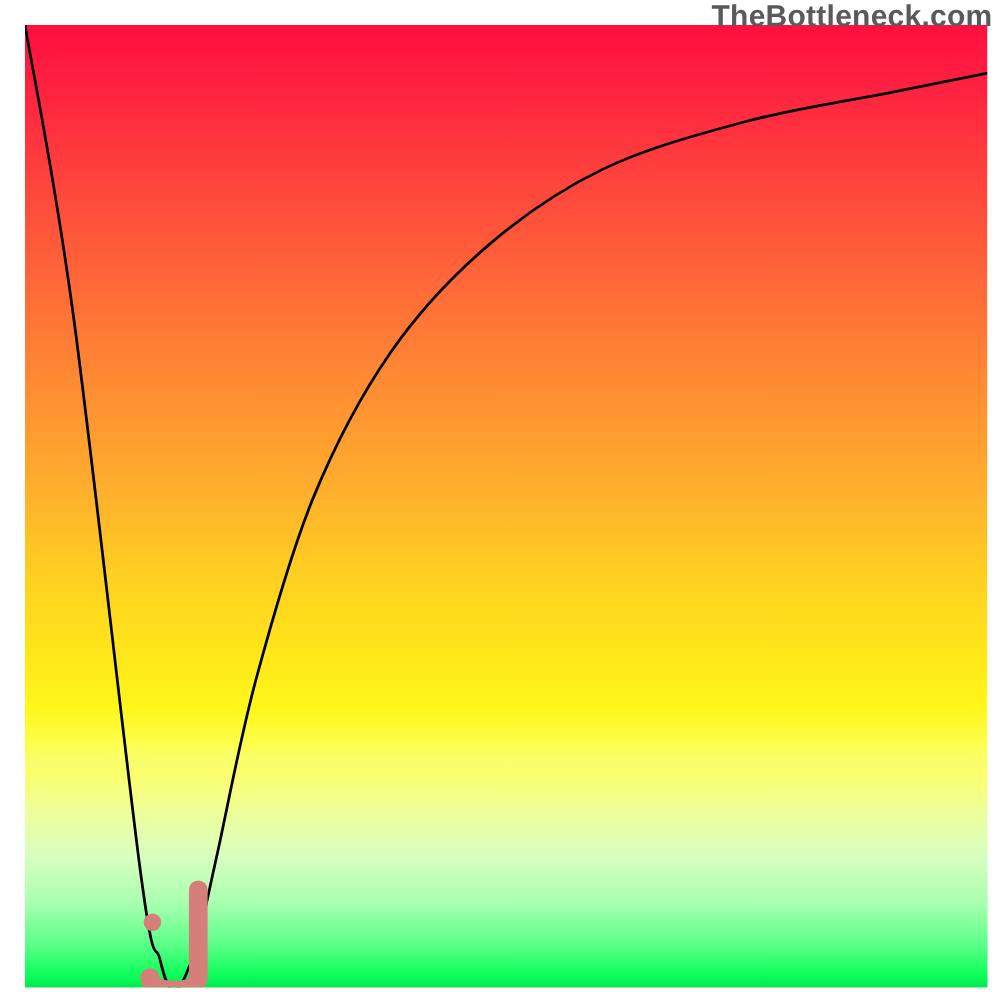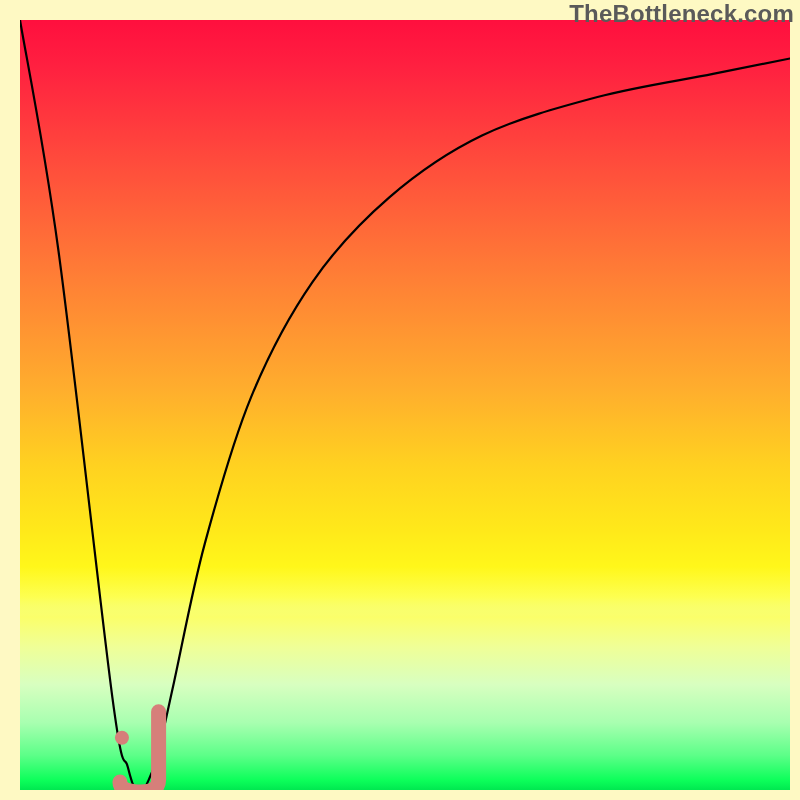--- a/index.html
+++ b/index.html
@@ -1,21 +1,21 @@
 <!DOCTYPE html>
 <html><head>
 <meta charset="utf-8">
 <style>
   * { margin: 0; padding: 0; box-sizing: border-box; }
   html, body { width: 800px; height: 800px; overflow: hidden; background: #000; }
   .chart-container {
     position: relative;
     width: 800px;
     height: 800px;
-    background: #fef9c3;
+    background: #ffffff;
   }
   .plot-area {
     position: absolute;
     left: 20px;
     top: 20px;
     width: 770px;
     height: 770px;
     overflow: hidden;
   }
   .gradient-bg {

